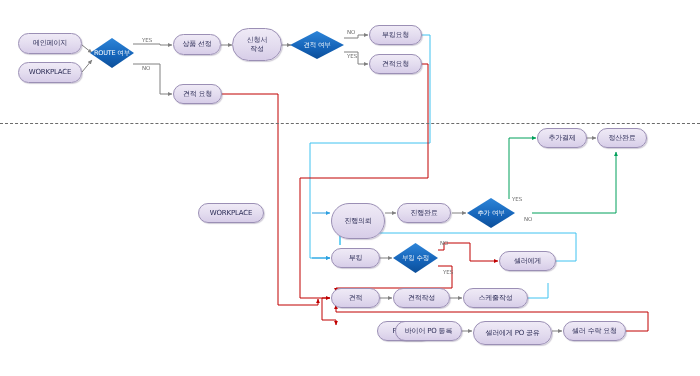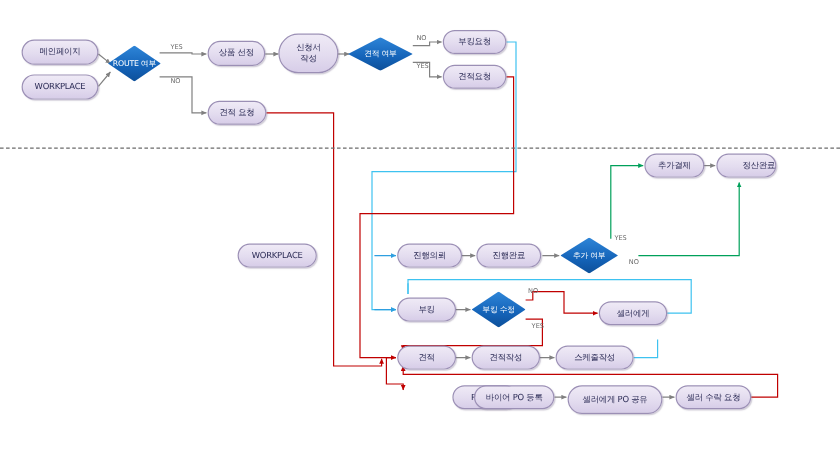--- a/index.html
+++ b/index.html
@@ -202,25 +202,25 @@
   </div>
 
   <div class="node" style="left:198px; top:203px; width:66px; height:20px;">
     <span>WORKPLACE</span>
   </div>
 
   <div class="node" style="left:537px; top:128px; width:50px; height:20px;">
     <span>추가결제</span>
   </div>
 
-  <div class="node" style="left:597px; top:128px; width:50px; height:20px;justify-content:flex-end;">
+  <div class="node" style="left:597px; top:128px; width:50px; height:20px;">
     <span>정산완료</span>
   </div>
 
-  <div class="node" style="left:331px; top:203px; width:54px; height:20px;">
+  <div class="node" style="left:331px; top:203px; width:54px; height:36px;">
     <span>진행의뢰</span>
   </div>
 
   <div class="node" style="left:397px; top:203px; width:54px; height:20px;">
     <span>진행완료</span>
   </div>
 
   <div class="diamond" style="left:467px; top:198px; width:48px; height:30px;">
     <span>추가 여부</span>
   </div>

